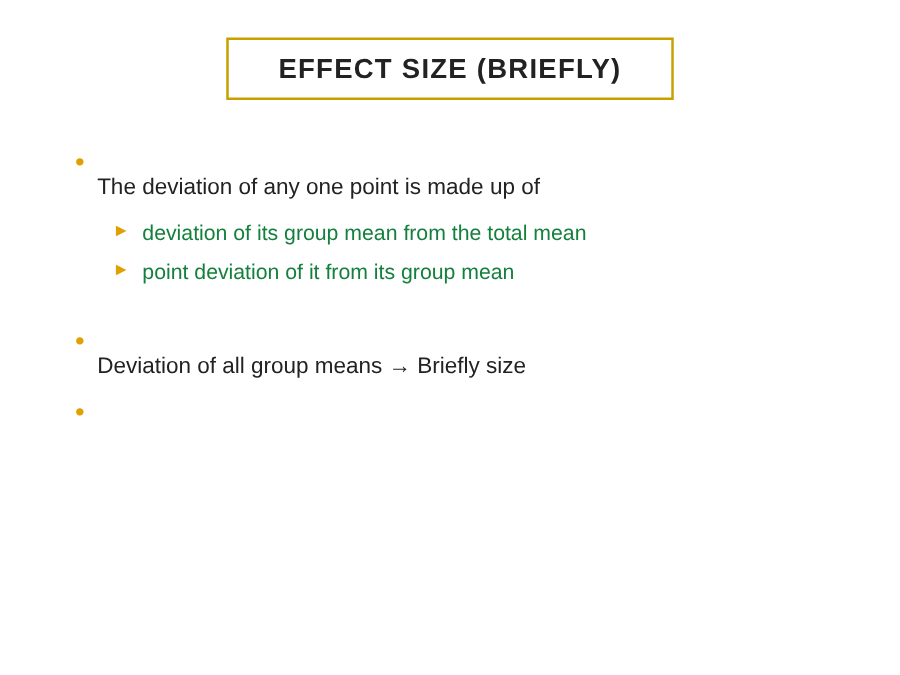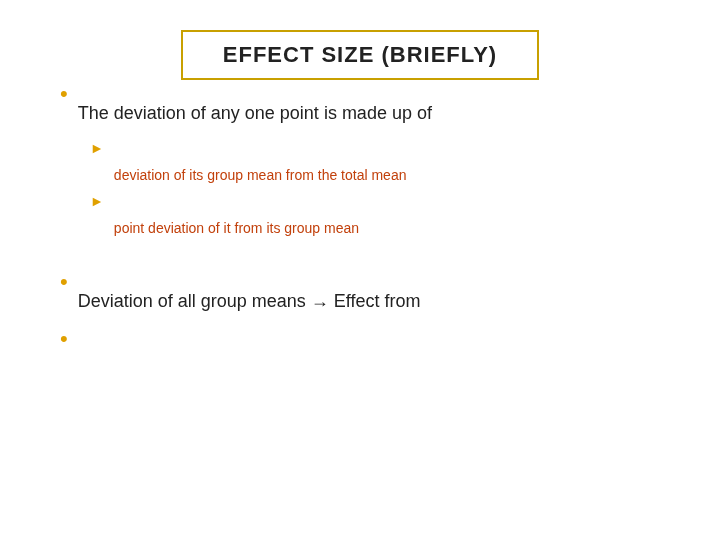--- a/index.html
+++ b/index.html
@@ -16,20 +16,21 @@
       overflow: hidden;
       display: flex;
       flex-direction: column;
       align-items: center;
       padding: 30px 60px 30px 60px;
     }
 
     .title-box {
       border: 2px solid #c8a000;
       padding: 10px 40px;
+      margin-bottom: 36px;
       display: inline-block;
     }
 
     .title-text {
       font-size: 22px;
       font-weight: 600;
       color: #222;
       letter-spacing: 1px;
       text-transform: uppercase;
       font-variant: small-caps;
@@ -79,24 +80,23 @@
     }
 
     .sub-arrow {
       color: #e0a000;
       font-size: 14px;
       line-height: 1.6;
       flex-shrink: 0;
     }
 
     .sub-text {
-      font-size: 14px;
-      color: #c2410c;
+      font-size: 17px;
+      color: #15803d;
       line-height: 1.6;
-      margin-top: 27px;
     }
 
     .spacer {
       height: 20px;
     }
   </style>
 </head>
 <body>
 
 <div class="title-box">
@@ -118,20 +118,20 @@
     <div class="sub-bullet">
       <span class="sub-arrow">►</span>
       <span class="sub-text">point deviation of it from its group mean</span>
     </div>
   </div>
 
   <div class="spacer"></div>
 
   <div class="bullet-main">
     <span class="bullet-dot">•</span>
-    <span class="bullet-text">Deviation of all group means → Effect from</span>
+    <span class="bullet-text">Deviation of all group means → Briefly size</span>
   </div>
 
   <div class="bullet-main">
     <span class="bullet-dot">•</span>
   </div>
 
 </div>
 
 </body></html>

